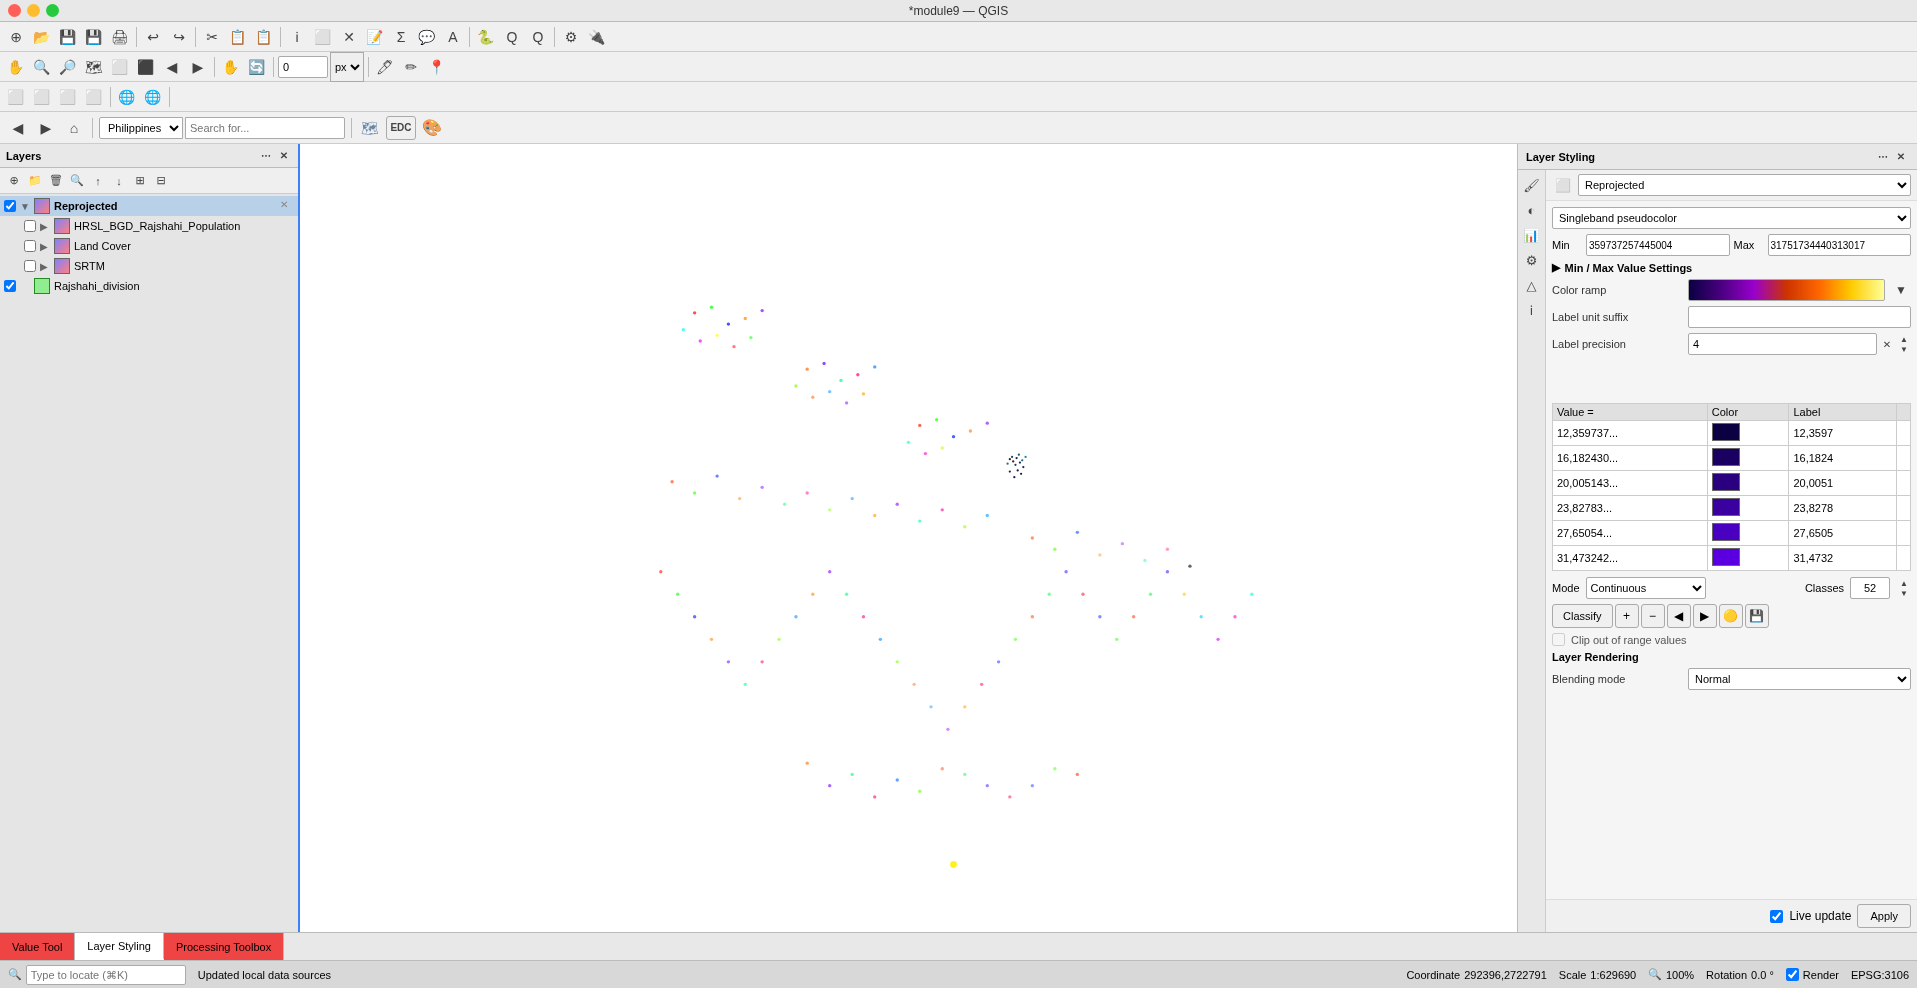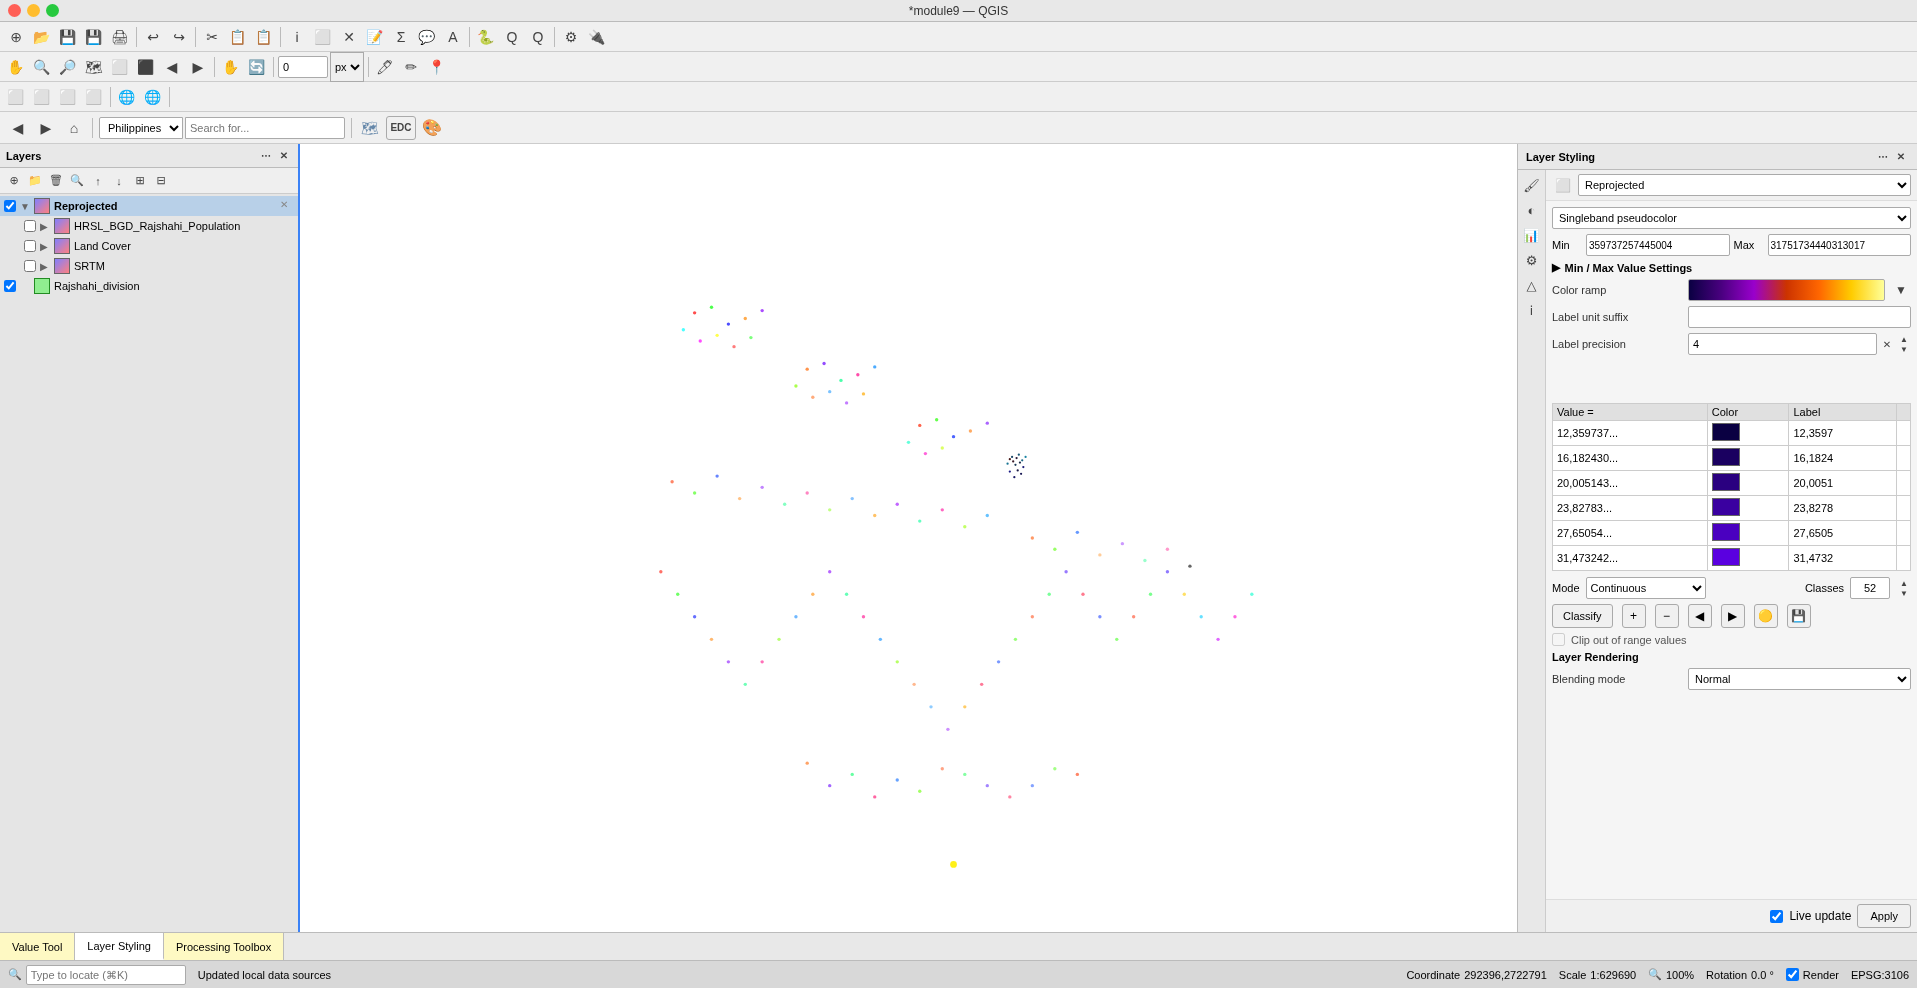--- a/index.html
+++ b/index.html
@@ -136,21 +136,21 @@
     .mode-classes-row {
       display: flex; align-items: center; gap: 6px; margin-bottom: 5px;
     }
     .mode-label { font-size: 11px; }
     .mode-select { height: 22px; font-size: 11px; background: white; border: 1px solid #aaa; border-radius: 2px; }
     .classes-label { font-size: 11px; margin-left: auto; }
     .classes-input { width: 40px; height: 22px; font-size: 11px; border: 1px solid #aaa; border-radius: 2px; text-align: center; }
 
     
     .classify-buttons {
-      display: flex; align-items: center; gap: 9px; margin-bottom: 5px;
+      display: flex; align-items: center; gap: 2px; margin-bottom: 5px;
     }
     .btn {
       height: 24px; padding: 0 10px; font-size: 11px; border: 1px solid #aaa;
       background: #f0f0f0; border-radius: 3px; cursor: pointer;
     }
     .btn-icon { width: 24px; height: 24px; border: 1px solid #aaa; background: #f0f0f0; border-radius: 3px; cursor: pointer; display: flex; align-items: center; justify-content: center; font-size: 12px; }
 
     
     .checkbox-row { display: flex; align-items: center; gap: 6px; margin-bottom: 5px; }
     .checkbox-row input { width: 13px; height: 13px; }
@@ -161,21 +161,21 @@
       font-size: 11px; font-weight: bold; margin-bottom: 5px; margin-top: 4px;
     }
 
     
     #bottom-tabs {
       height: 28px; background: #e8e8e8; border-top: 1px solid #bbb;
       display: flex; align-items: stretch;
     }
     .bottom-tab {
       padding: 0 12px; display: flex; align-items: center; font-size: 11px;
-      border-right: 1px solid #bbb; cursor: pointer; background: #fef9c3;
+      border-right: 1px solid #bbb; cursor: pointer; background: #ef4444;
     }
     .bottom-tab.active { background: white; border-bottom: 2px solid white; }
 
     #status-bar {
       height: 28px; background: #d8d8d8; border-top: 1px solid #bbb;
       display: flex; align-items: center; padding: 0 8px; gap: 12px; font-size: 11px;
     }
     .status-item { display: flex; align-items: center; gap: 4px; }
 
     

